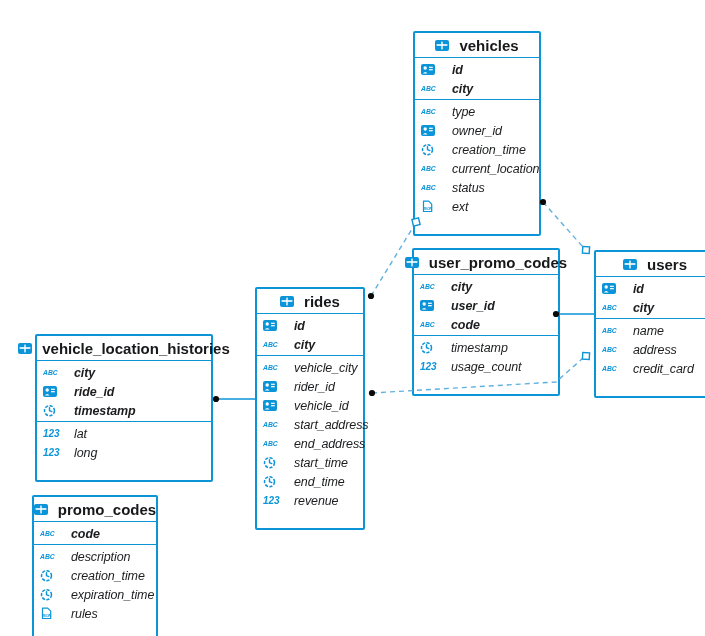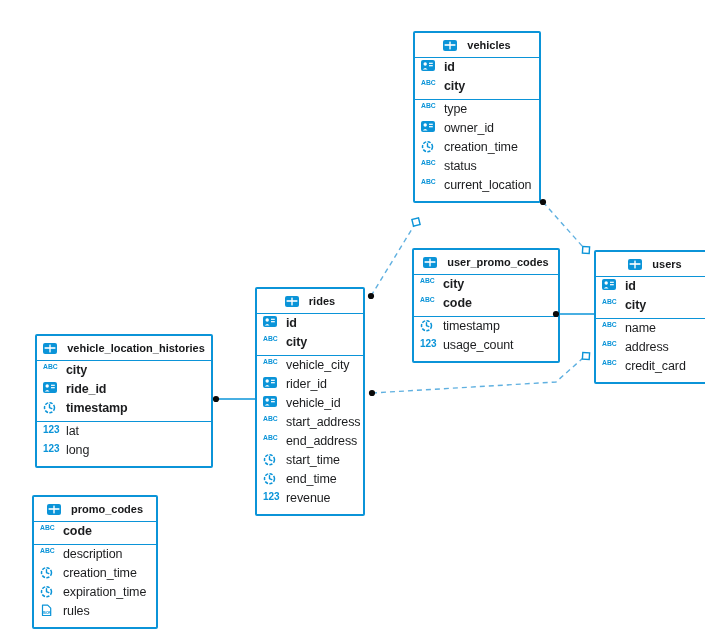--- a/index.html
+++ b/index.html
@@ -8,29 +8,30 @@
     font-family:"Liberation Sans","DejaVu Sans",sans-serif; overflow:hidden;
   }
   #conn-layer { position:absolute; left:0; top:0; pointer-events:none; z-index:5; }
   .table-node {
     position:absolute; background:#fff; border:2px solid #0b94d8;
     border-radius:2px; box-sizing:border-box; z-index:2;
   }
   .tbl-header {
     height:24px; display:flex; align-items:center; justify-content:center;
     gap:5px; border-bottom:1.5px solid #0b94d8;
-    font-size:11px; font-weight:600; color:#17181a; white-space:nowrap;
+    font-size:15px; font-weight:600; color:#17181a; white-space:nowrap;
   }
   .tbl-keys { padding:2px 0 1px 0; border-bottom:1.5px solid #0b94d8; }
-  .tbl-fields { padding:2px 0 4px 0; }
+  .tbl-fields { padding:2px 0 18px 0; }
   .tbl-keys:empty, .tbl-keys.nokeys { display:none; }
   .field-row {
-    height:19px; display:flex; align-items:flex-start; gap:4px;
+    height:19px; display:flex; align-items:center; gap:12px;
     padding:0 6px; white-space:nowrap; font-size:12.5px; color:#1c1d1f;
     letter-spacing:-0.1px;
+    font-style:italic;
   }
   .field-row.key { font-weight:700; }
   .ticon {
     width:19px; min-width:19px; display:inline-flex; align-items:center;
     justify-content:flex-start; color:#0b94d8;
   }
   .ticon.txt { font-size:6.8px; font-weight:700; letter-spacing:0; }
   .ticon.num { font-size:10px; font-weight:700; }
   .fname { display:inline-block; }
 </style>
@@ -113,43 +114,64 @@
           <span class="ticon">
             <svg width="13" height="13" viewBox="0 0 13 13">
               <circle cx="6.5" cy="6.7" r="5" fill="none" stroke="#0b94d8" stroke-width="1.5" stroke-dasharray="3.2 1.4"></circle>
               <path d="M6.5 6.7 L6.5 3.6 M6.5 6.7 L8.8 7.6" stroke="#0b94d8" stroke-width="1.4" stroke-linecap="round"></path>
             </svg>
           </span>
           <span class="fname">creation_time</span>
         </div>
         <div class="field-row">
           <span class="ticon txt">ABC</span>
+          <span class="fname">current_location</span>
+        </div>
+        <div class="field-row">
+          <span class="ticon txt">ABC</span>
           <span class="fname">status</span>
         </div>
         <div class="field-row">
-          <span class="ticon txt">ABC</span>
-          <span class="fname">current_location</span>
+          <span class="ticon">
+            <svg width="13" height="13" viewBox="0 0 13 13">
+              <path d="M2.5 1.2 h5.2 l3 3 v7.3 h-8.2 z" fill="none" stroke="#0b94d8" stroke-width="1.2" stroke-linejoin="round"></path>
+              <text x="6.4" y="10" text-anchor="middle" font-size="3.6" font-weight="bold" fill="#0b94d8">JSON</text>
+            </svg>
+          </span>
+          <span class="fname">ext</span>
         </div>
       </div>
     </div>
     <div class="table-node" style="left: 412px; top: 248px; width: 148px; border-color: rgb(11, 148, 216);">
       <div class="tbl-header">
         <span class="ticon">
           <svg width="14" height="11" viewBox="0 0 14 11">
             <rect width="14" height="11" rx="2" fill="#0b94d8"></rect>
             <rect x="1.6" y="4.2" width="10.8" height="1.6" fill="#fff"></rect>
             <rect x="6.3" y="1.6" width="1.4" height="7.8" fill="#fff"></rect>
           </svg>
         </span>
         <span>user_promo_codes</span>
       </div>
       <div class="tbl-keys">
         <div class="field-row key">
           <span class="ticon txt">ABC</span>
           <span class="fname">city</span>
+        </div>
+        <div class="field-row key">
+          <span class="ticon">
+            <svg width="14" height="11" viewBox="0 0 14 11">
+              <rect width="14" height="11" rx="2" fill="#0b94d8"></rect>
+              <circle cx="4.2" cy="4" r="1.7" fill="#fff"></circle>
+              <path d="M1.8 9.4 Q4.2 6.4 6.6 9.4 Z" fill="#fff"></path>
+              <rect x="8" y="2.7" width="3.8" height="1.2" fill="#fff"></rect>
+              <rect x="8" y="5.1" width="3.8" height="1.2" fill="#fff"></rect>
+            </svg>
+          </span>
+          <span class="fname">user_id</span>
         </div>
         <div class="field-row key">
           <span class="ticon txt">ABC</span>
           <span class="fname">code</span>
         </div>
       </div>
       <div class="tbl-fields">
         <div class="field-row">
           <span class="ticon">
             <svg width="13" height="13" viewBox="0 0 13 13">

